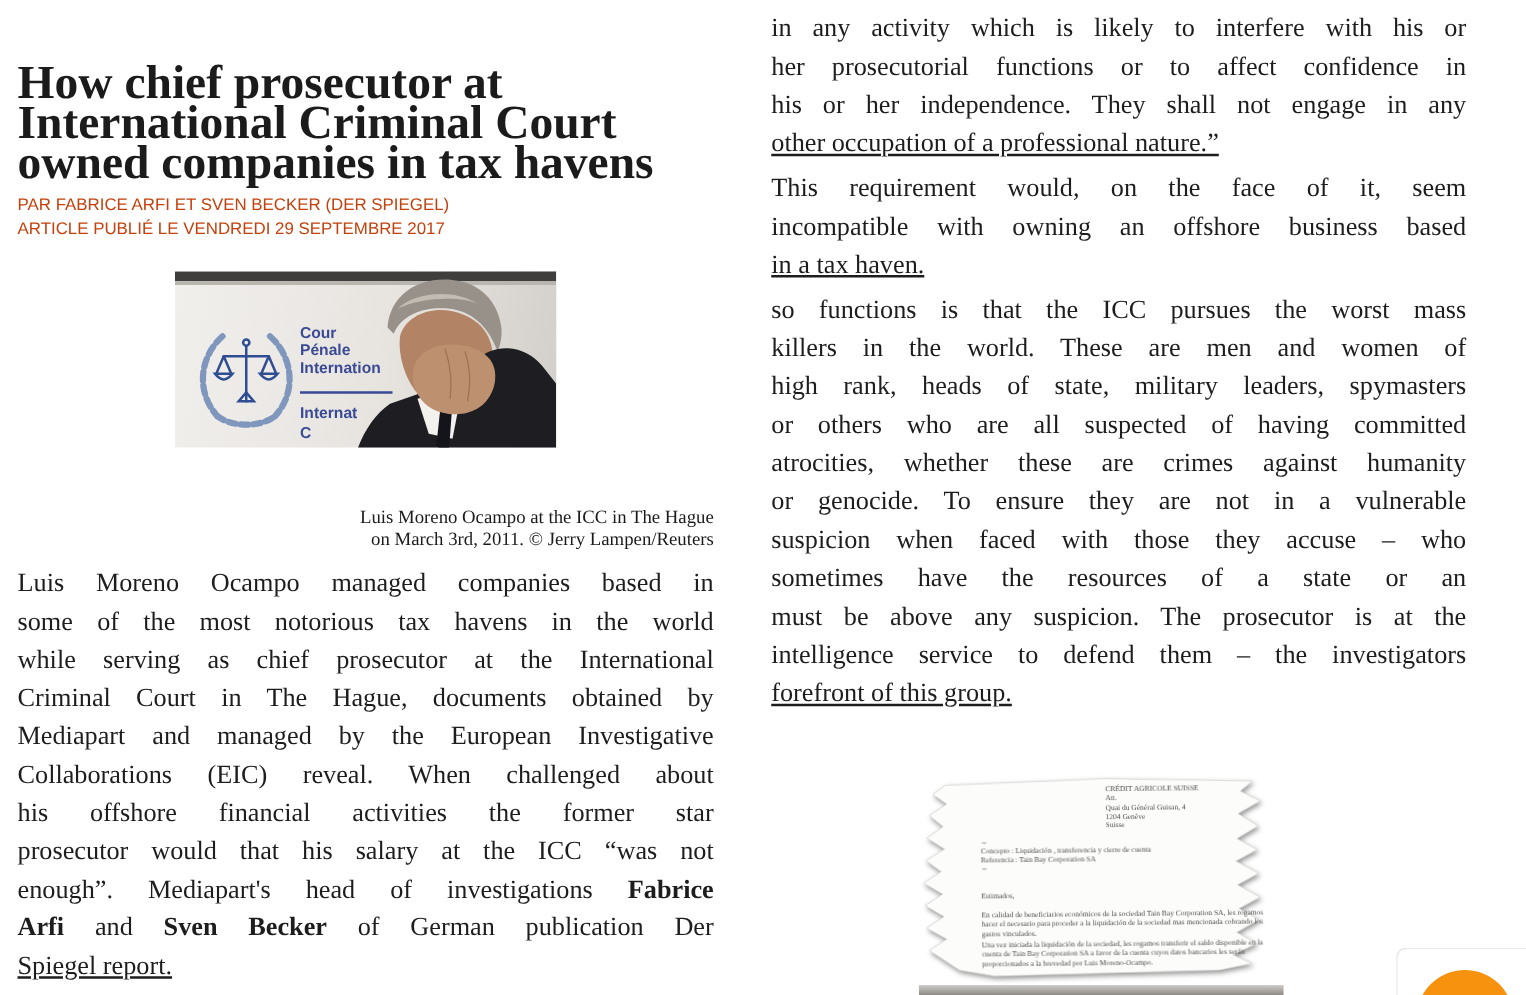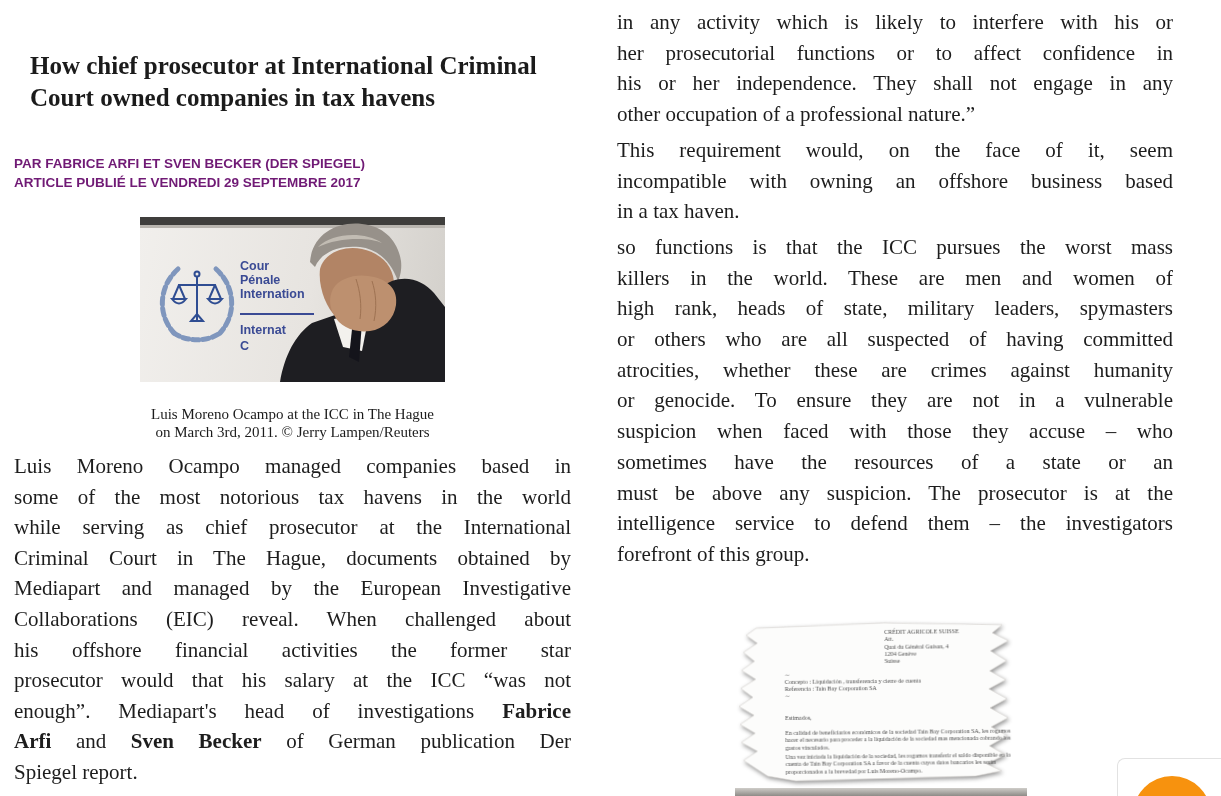--- a/index.html
+++ b/index.html
@@ -4,45 +4,45 @@
 <style>
   * { margin:0; padding:0; box-sizing:border-box; }
   html,body { background:#ffffff; }
   #page {
     position:relative; width:1221px; height:796px; background:#ffffff;
     overflow:hidden; font-family:"Liberation Serif","DejaVu Serif",serif; color:#1d1d1d;
   }
   
   .headline {
     position:absolute; left:14px; top:50px; width:534px;
-    font-weight:bold; font-size:25px; line-height:32px; color:#1b1b1b;margin-left:16px;
+    font-weight:bold; font-size:38px; line-height:32px; color:#1b1b1b;
   }
   .byline {
     position:absolute; left:14px; top:155px; width:540px;
     font-family:"Liberation Sans","DejaVu Sans",sans-serif;
-    font-size:13.5px; line-height:18.5px; color:#701a75;font-weight:bold;
+    font-size:13.5px; line-height:18.5px; color:#c2410c;
   }
   .photo {
-    position:absolute; left:140px; top:217px; width:305px; height:165px;
+    position:absolute; left:140px; top:217px; width:305px; height:141px;
     overflow:hidden; background:linear-gradient(100deg,#f1efec 0%,#e7e4e0 55%,#d2cfca 100%);
   }
   .photo svg { position:absolute; left:0; top:0; }
   .caption {
-    position:absolute; left:14px; top:406px; width:557px; text-align:center;
+    position:absolute; left:14px; top:406px; width:557px; text-align:right;
     font-size:15px; line-height:17.5px; color:#1b1b1b;
   }
   .lead {
     position:absolute; left:14px; top:451px; width:557px;
     font-size:21px; line-height:30.6px;
   }
   
   .rightcol { position:absolute; left:617px; top:7px; width:556px; font-size:21px; line-height:30.7px; }
   .rp { margin-bottom:5px; }
   .jline { text-align:justify; text-align-last:justify; }
-  .jline.last { text-align-last:left; }
+  .jline.last { text-align-last:left;text-decoration:underline; }
   
   .scan { position:absolute; left:735px; top:617px; width:292px; height:179px; overflow:hidden; }
   .scan-bottom {
     position:absolute; left:0; bottom:0; width:100%; height:8px;
     background:linear-gradient(#cfcdc9,#8e8b87); filter:blur(.6px);
   }
   .paper-group { position:absolute; inset:0; transform:rotate(-.6deg); transform-origin:50% 50%; }
   .paper-svg { position:absolute; left:0; top:0; filter:drop-shadow(1px 2px 2px rgba(0,0,0,.42)); }
   .ltxt {
     position:absolute; font-family:"Liberation Serif",serif; font-size:6px; line-height:7.3px;

